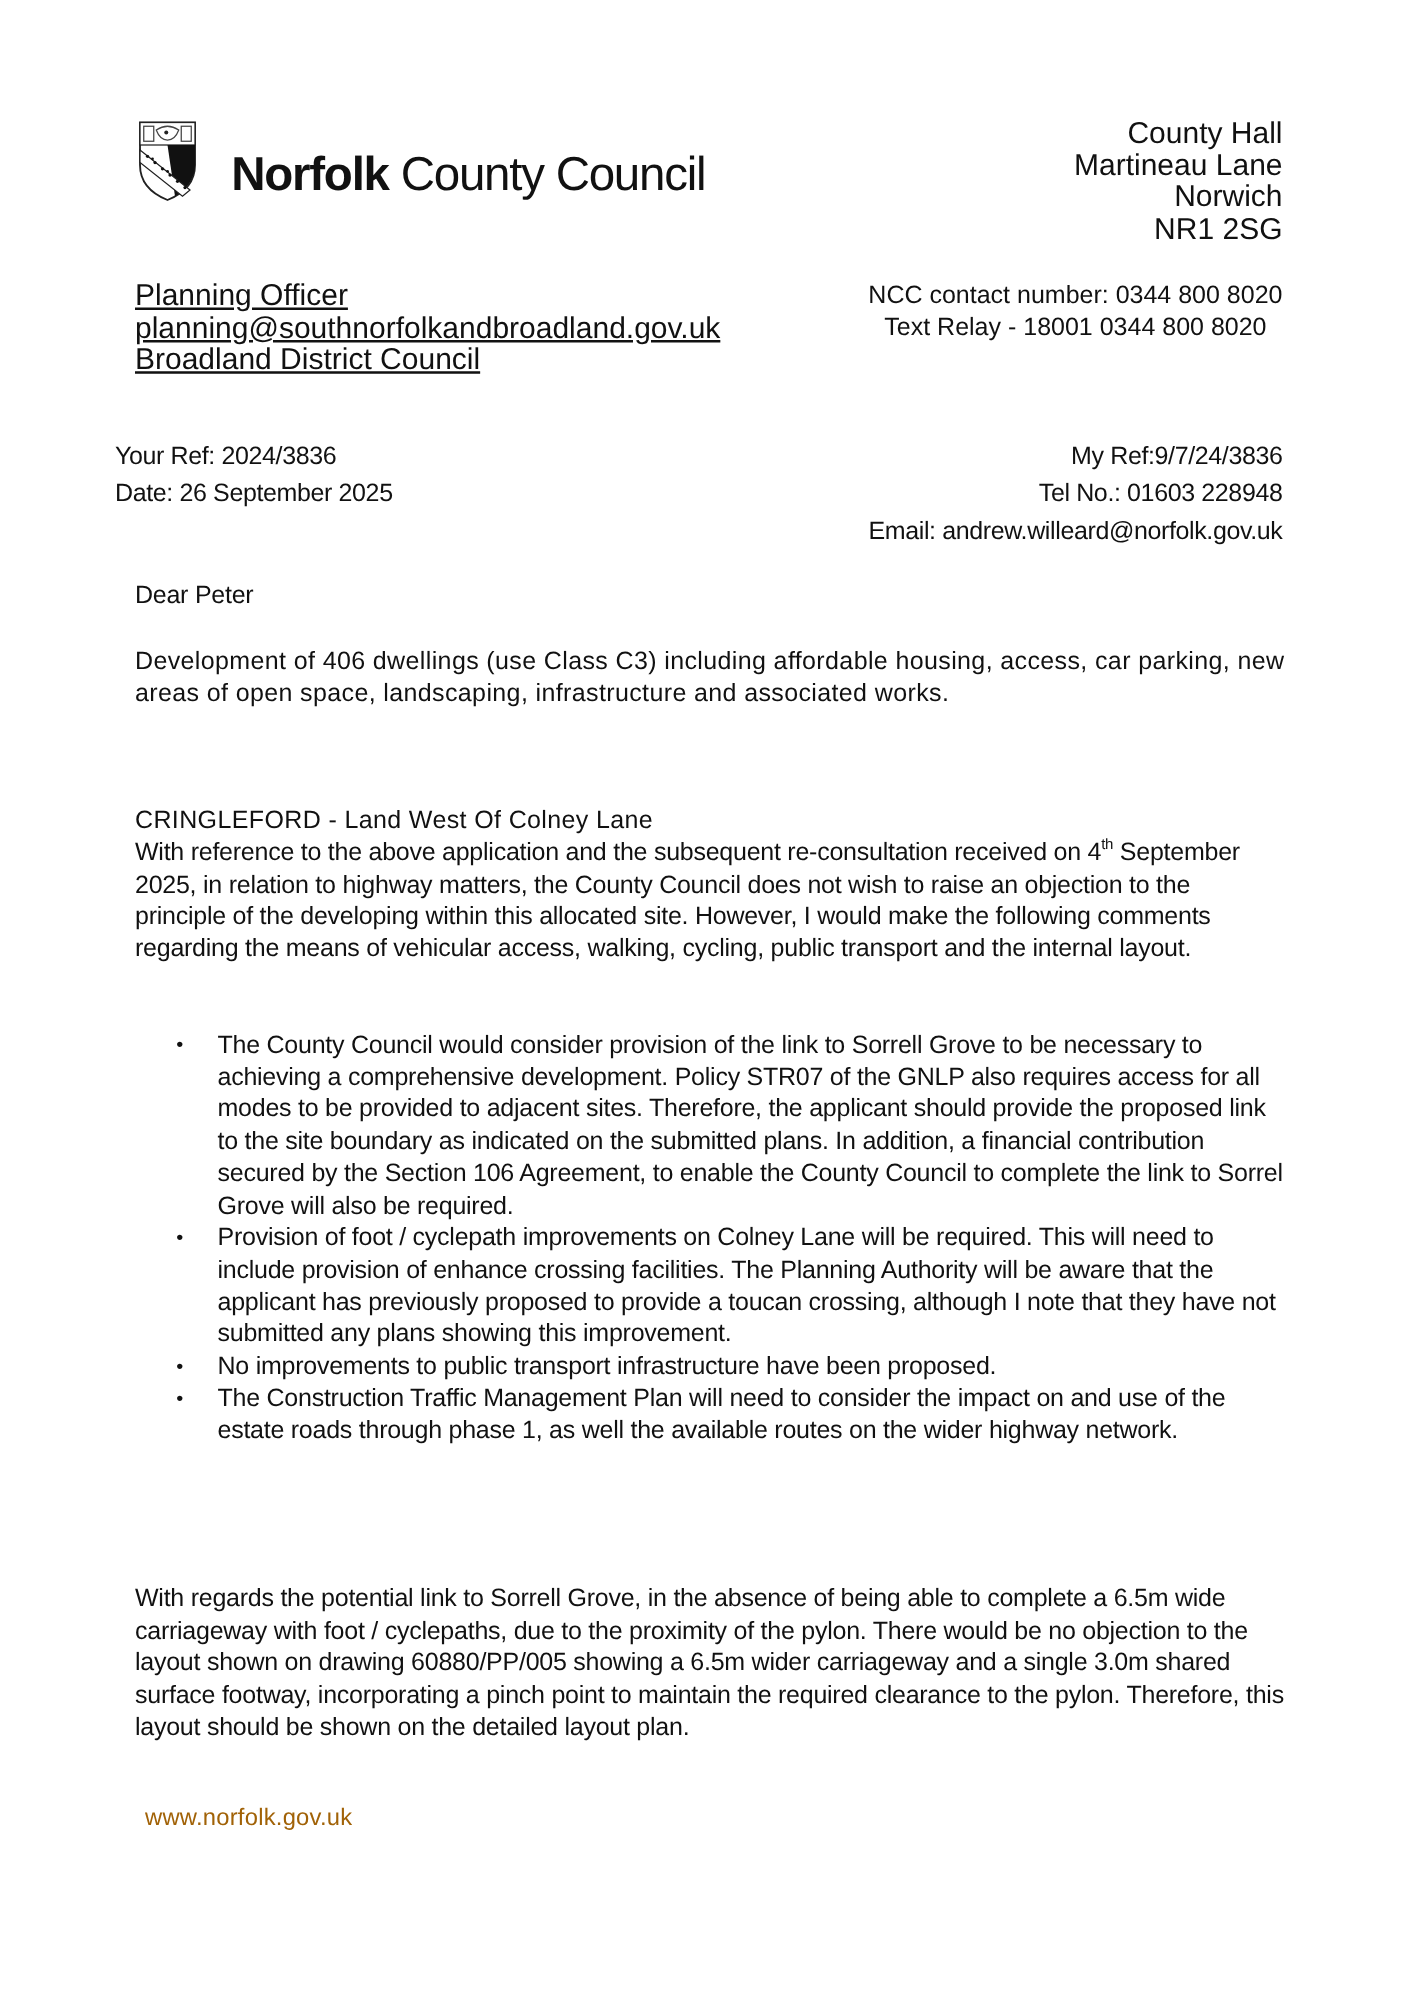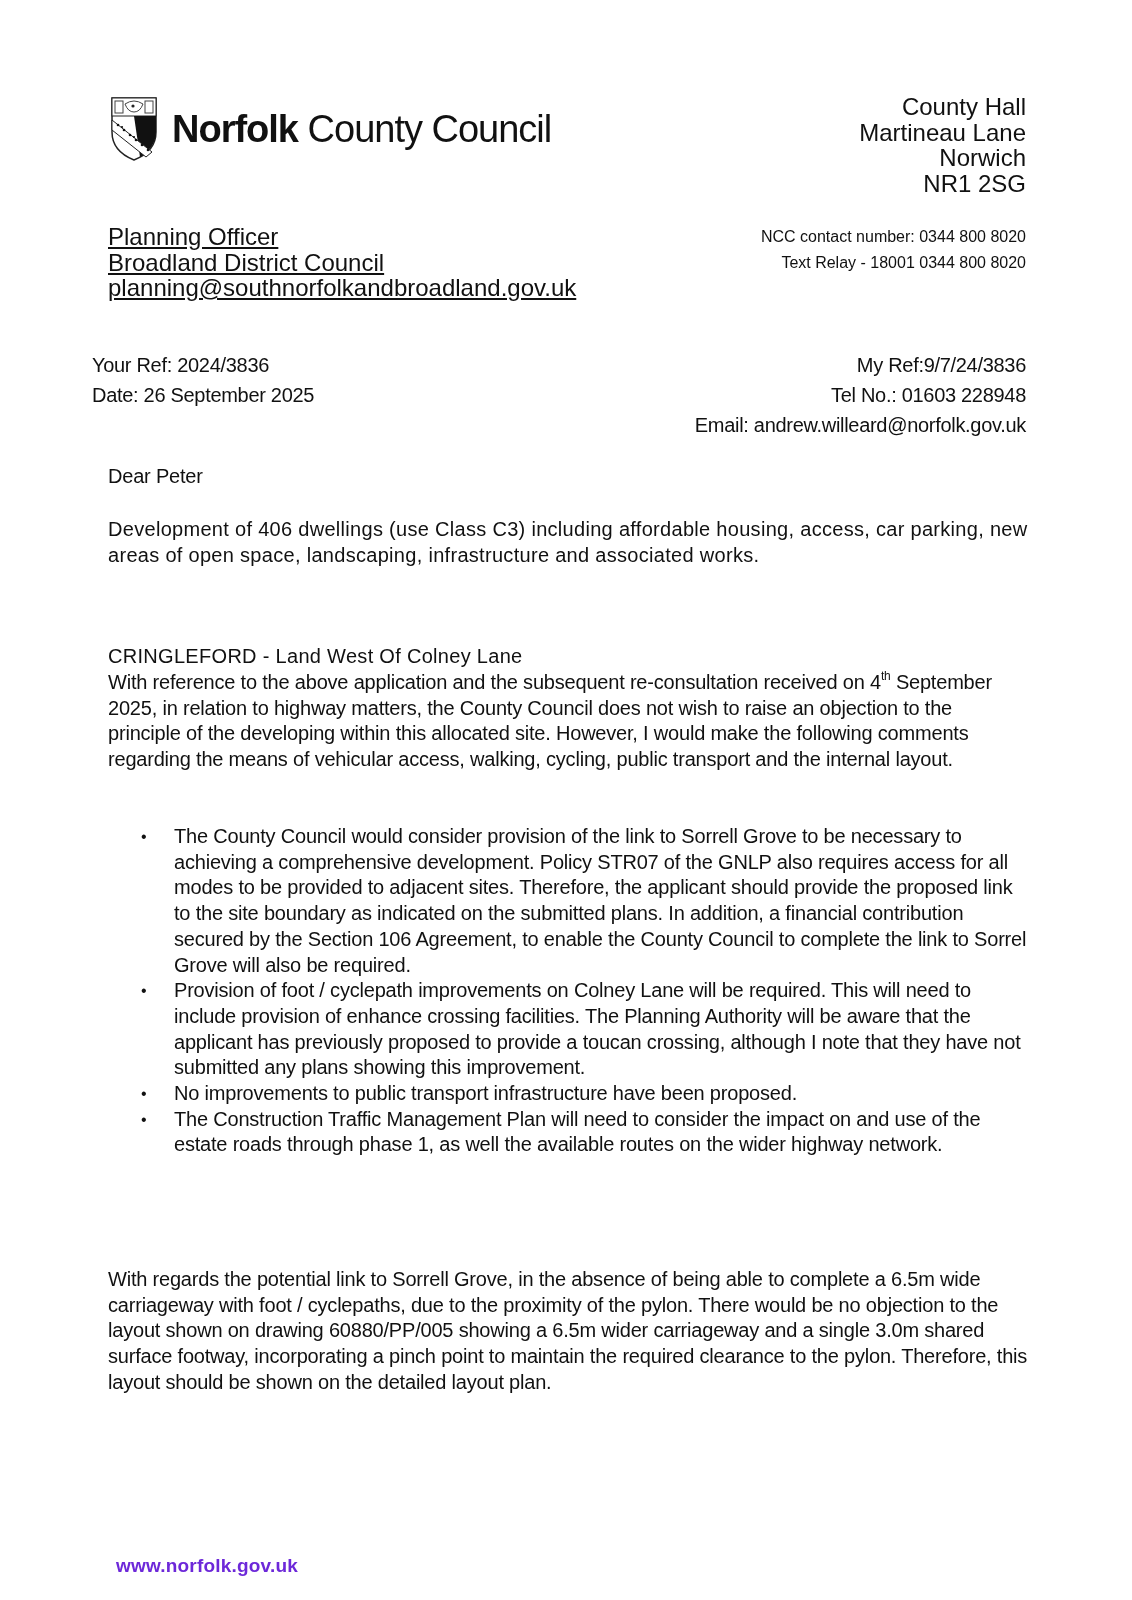--- a/index.html
+++ b/index.html
@@ -3,28 +3,28 @@
   <meta charset="utf-8">
   <style>
     html, body { margin: 0; padding: 0; background: #ffffff; }
     body {
       width: 1132px; height: 1600px; position: relative; overflow: hidden;
       font-family: "Liberation Sans", sans-serif; color: #111111;
     }
     .page { position: absolute; left: 0; top: 0; width: 1132px; height: 1600px; }
 
     
-    .logo { position: absolute; left: 110px; top: 96px; display: flex; align-items: center; }
+    .logo { position: absolute; left: 110px; top: 96px; display: flex; align-items: flex-end; gap: 13px; }
     .crest { width: 48px; height: 66px; margin-right: 14px; }
     .logo-text { font-size: 38px; letter-spacing: -1px; color: #111; white-space: nowrap; }
     .logo-text .bold { font-weight: bold; }
 
     
     .address { position: absolute; right: 106px; top: 94px; text-align: right; font-size: 24px; line-height: 25.5px; }
-    .contact { position: absolute; right: 106px; top: 224px; text-align: right; font-size: 16px; line-height: 25.5px; margin-left: 44px; }
+    .contact { position: absolute; right: 106px; top: 224px; text-align: center; font-size: 20px; line-height: 25.5px; margin-left: 44px; }
 
     
     .recipient { position: absolute; left: 108px; top: 224px; font-size: 24px; line-height: 25.5px; text-decoration: underline; }
 
     
     .refs-left { position: absolute; left: 92px; top: 350px; font-size: 20px; line-height: 30px; letter-spacing: -0.3px; }
     .refs-right { position: absolute; right: 106px; top: 350px; text-align: right; font-size: 20px; line-height: 30px; letter-spacing: -0.3px; }
 
     .body-text { position: absolute; left: 108px; width: 920px; font-size: 20px; line-height: 25.7px; letter-spacing: -0.2px; }
     .salutation { top: 464px; }
@@ -32,21 +32,21 @@
     .site { top: 644px; letter-spacing: 0.3px; }
     .intro { top: 670px; }
     .intro sup { font-size: 12px; vertical-align: 9px; line-height: 0; }
 
     ul.points { position: absolute; left: 108px; top: 824px; width: 925px; margin: 0; padding: 0; list-style: none; font-size: 20px; line-height: 25.7px; letter-spacing: -0.2px; }
     ul.points li { position: relative; padding-left: 66px; }
     ul.points li .bullet { position: absolute; left: 33px; top: 0; font-size: 16px; }
 
     .closing { top: 1267px; }
 
-    .footer { position: absolute; left: 116px; top: 1555px; font-size: 19px; font-weight: bold; letter-spacing: 0.2px; color: #6d28d9; }
+    .footer { position: absolute; left: 116px; top: 1444px; font-size: 19px; font-weight: normal; letter-spacing: 0.2px; color: #a16207; }
   </style>
 </head>
 <body>
 
 <div class="page">
 
   <div class="logo">
     <svg class="crest" viewBox="0 0 48 66">
       <path d="M2 2 H46 V36 C46 52 34 60 24 64 C14 60 2 52 2 36 Z" fill="#fff" stroke="#222" stroke-width="1.5"></path>
       <rect x="2" y="2" width="44" height="18" fill="#fff" stroke="#222" stroke-width="1"></rect>
@@ -79,22 +79,22 @@
     <div>NR1 2SG</div>
   </div>
 
   <div class="contact">
     <div>NCC contact number: 0344 800 8020</div>
     <div>Text Relay - 18001 0344 800 8020</div>
   </div>
 
   <div class="recipient">
     <div>Planning Officer</div>
+    <div>planning@southnorfolkandbroadland.gov.uk</div>
     <div>Broadland District Council</div>
-    <div>planning@southnorfolkandbroadland.gov.uk</div>
   </div>
 
   <div class="refs-left">
     <div>Your Ref: 2024/3836</div>
     <div>Date: 26 September 2025</div>
   </div>
   <div class="refs-right">
     <div>My Ref:9/7/24/3836</div>
     <div>Tel No.: 01603 228948</div>
     <div>Email: andrew.willeard@norfolk.gov.uk</div>

